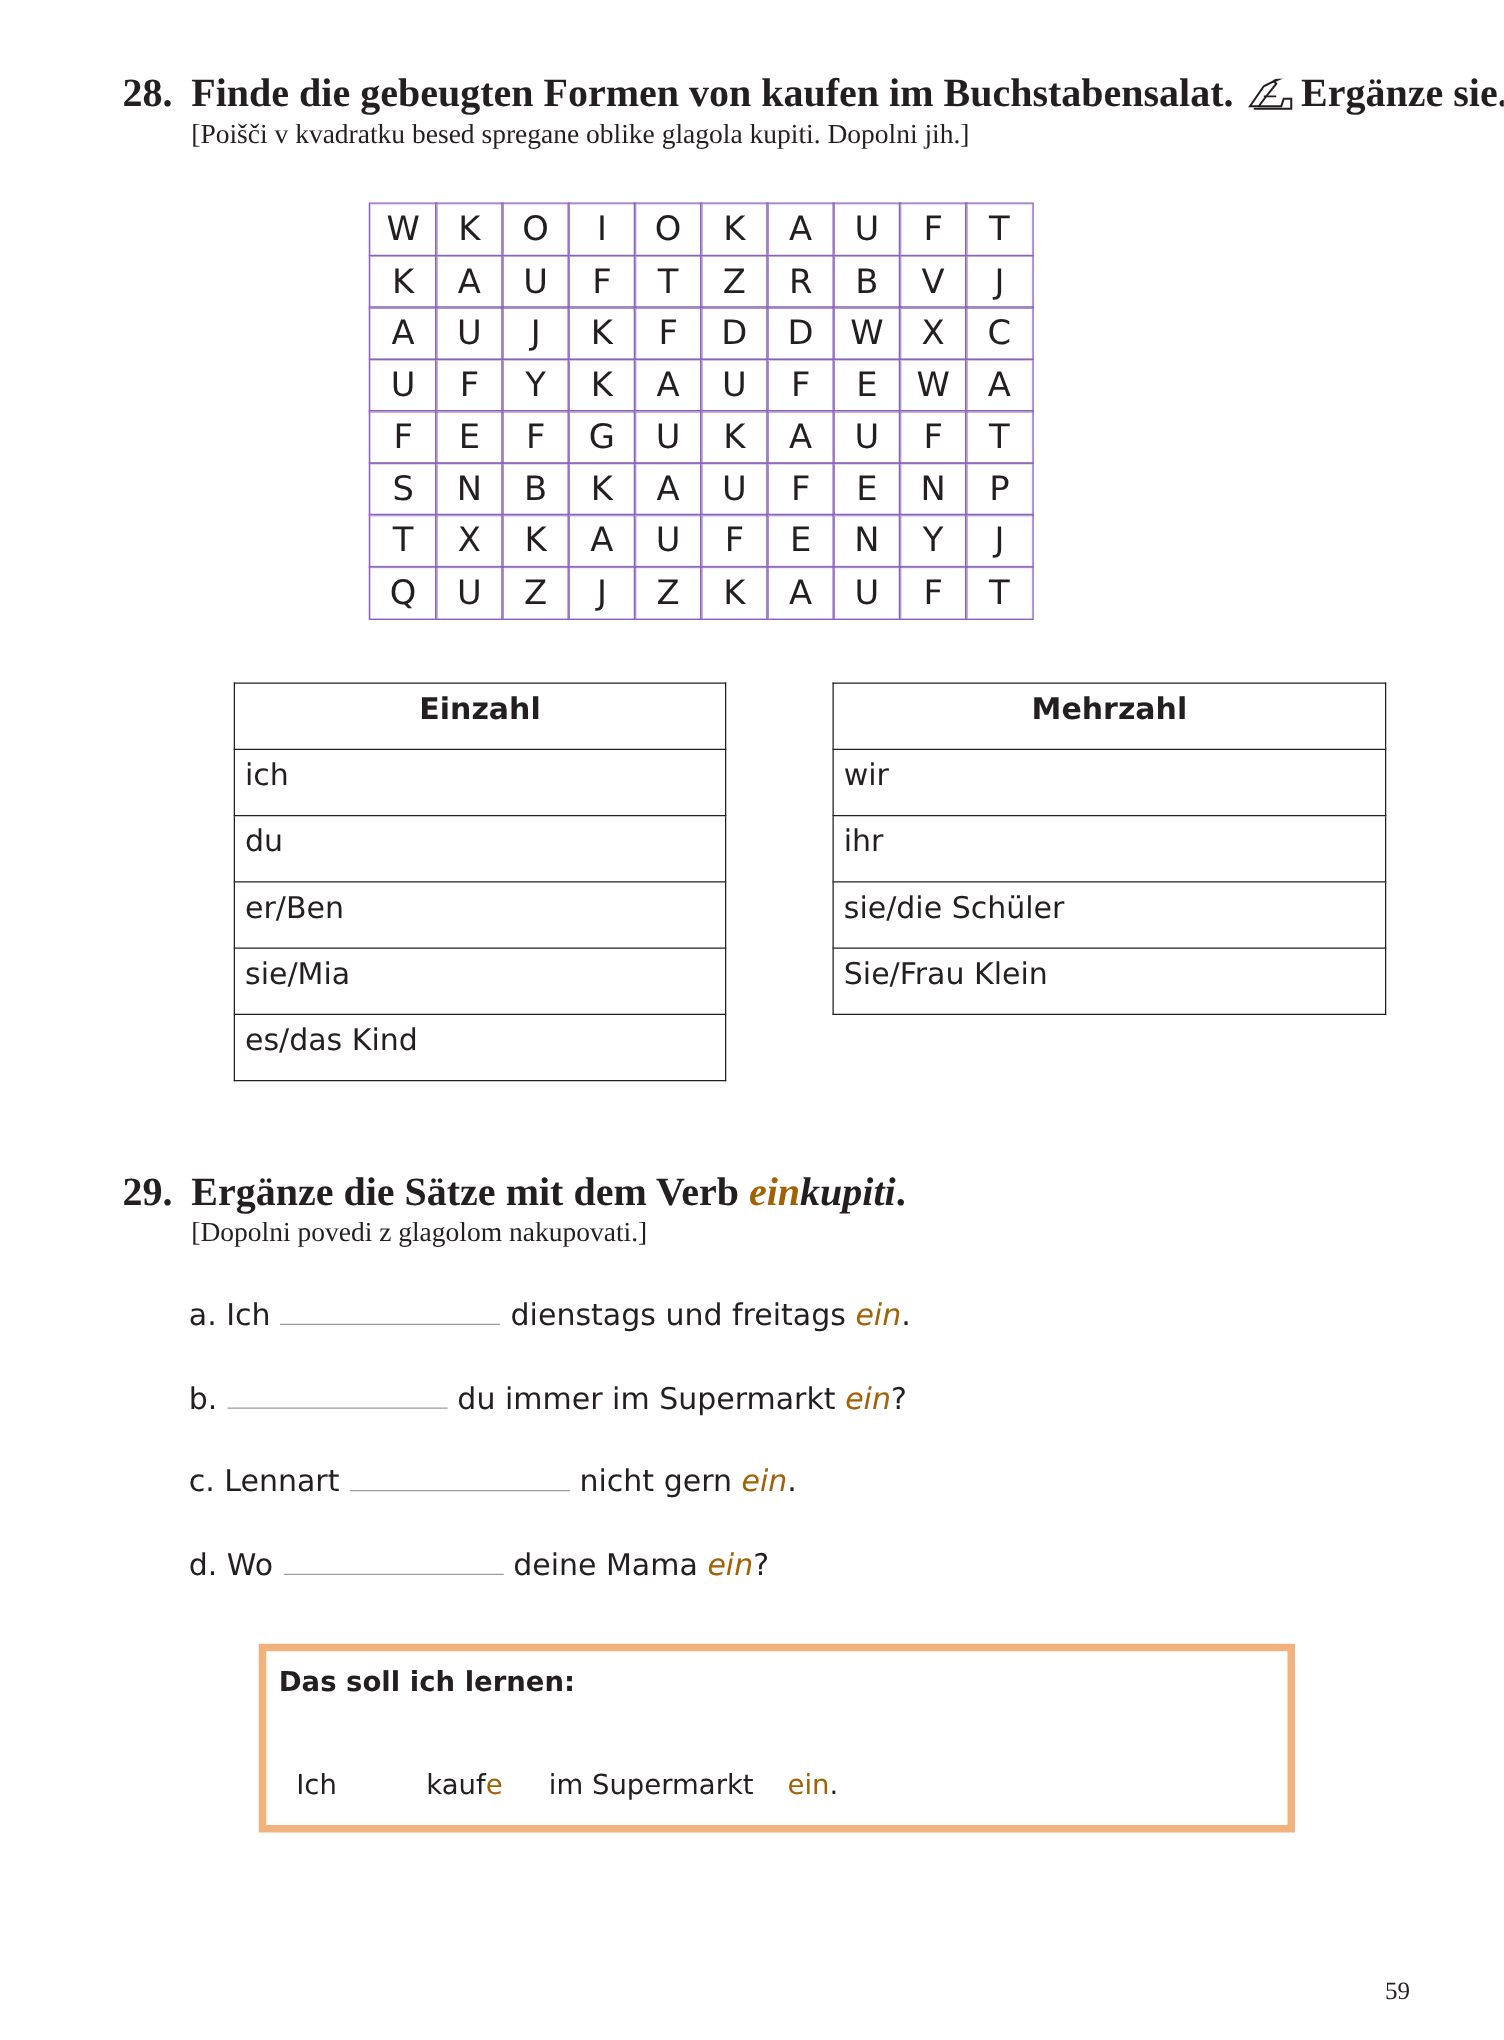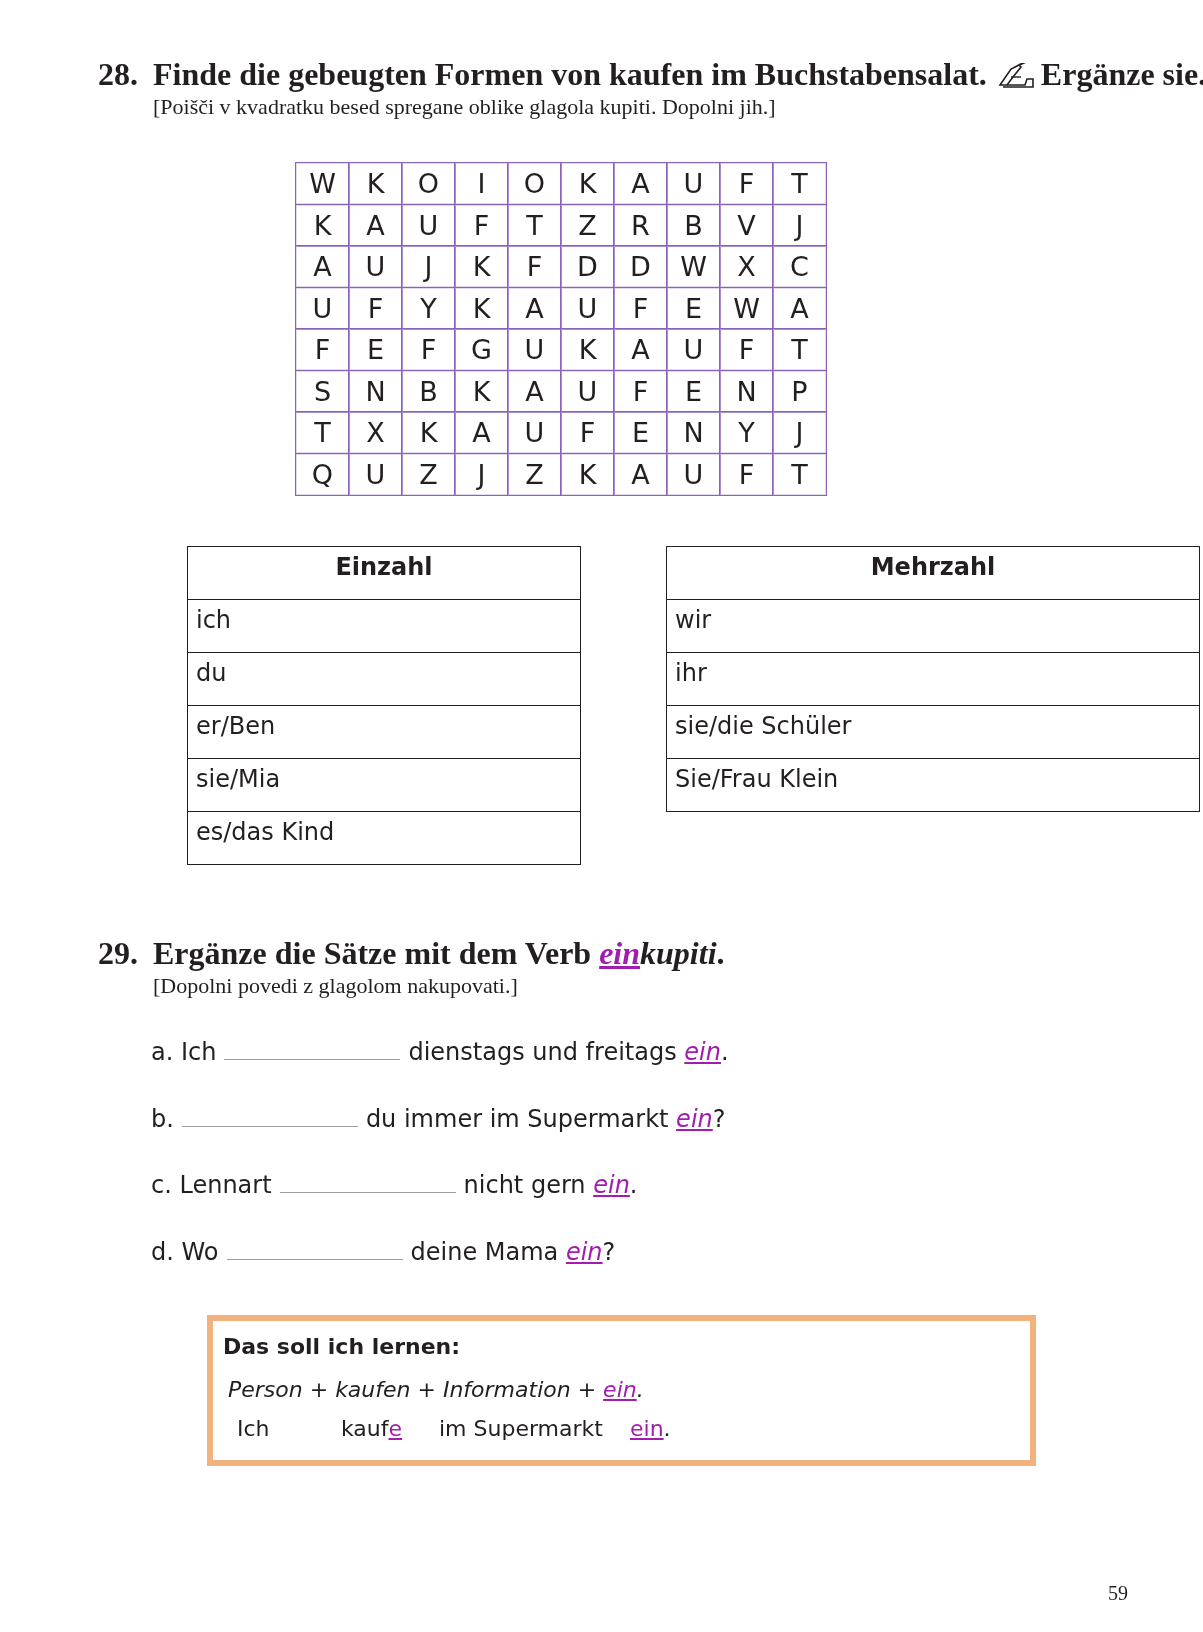--- a/index.html
+++ b/index.html
@@ -52,21 +52,21 @@
 
   
   .sentence {
     font-family: "DejaVu Sans", sans-serif; font-size: 24px; line-height: 30px;
     white-space: nowrap; color: #231f20;
   }
   .blank {
     display: inline-block; width: 176px; border-bottom: 1.5px solid #9d9d9d;
     height: 22px; margin: 0 8px; vertical-align: baseline;
   }
-  .red { color: #a21caf; text-decoration: underline; }
+  .red { color: #a16207; }
   .ital { font-style: italic; }
 
   
   .learn {
     left: 207px; top: 1315px; width: 829px; height: 151px; box-sizing: border-box;
     border: 6px solid #f2b27e; background: #fff;
     font-family: "DejaVu Sans", sans-serif; color: #231f20;
   }
   .learn-title { position: absolute; left: 10px; top: 13px; font-size: 22px; font-weight: bold; }
   .learn-formula { position: absolute; left: 15px; top: 56px; font-size: 22px; font-style: italic; white-space: nowrap; }
@@ -194,21 +194,21 @@
       </tr>
       <tr>
         <td>sie/Mia</td>
       </tr>
       <tr>
         <td>es/das Kind</td>
       </tr>
     </tbody>
 </table>
 
-<table class="abs ctable" style="left:666px; top:546px; width:534px;">
+<table class="abs ctable" style="left:666px; top:546px; width:443px;">
   <thead>
     <tr>
         <th>Mehrzahl</th>
       </tr>
   </thead>
   <tbody id="plural-body">
       <tr>
         <td>wir</td>
       </tr>
       <tr>
@@ -231,21 +231,20 @@
 
 <div id="sentences">
     <div class="abs sentence" style="left: 151px; top: 1037px;"><span>a. Ich</span><span class="blank"></span><span>dienstags und freitags</span> <span class="red ital">ein</span><span>.</span></div>
     <div class="abs sentence" style="left: 151px; top: 1104px;"><span>b.</span><span class="blank"></span><span>du immer im Supermarkt</span> <span class="red ital">ein</span><span>?</span></div>
     <div class="abs sentence" style="left: 151px; top: 1170px;"><span>c. Lennart</span><span class="blank"></span><span>nicht gern</span> <span class="red ital">ein</span><span>.</span></div>
     <div class="abs sentence" style="left: 151px; top: 1237px;"><span>d. Wo</span><span class="blank"></span><span>deine Mama</span> <span class="red ital">ein</span><span>?</span></div>
   </div>
 
 <div class="abs learn">
   <div class="learn-title">Das soll ich lernen:</div>
-  <div class="learn-formula"><span>Person + kaufen + Information + </span><span class="red">ein</span><span>.</span></div>
   <div class="learn-example">
     <span style="left:0;">Ich</span>
     <span style="left:104px;"><span style="position:static">kauf</span><span style="position:static" class="red">e</span></span>
     <span style="left:202px;">im Supermarkt</span>
     <span style="left:393px;"><span style="position:static" class="red">ein</span><span style="position:static">.</span></span>
   </div>
 </div>
 
 <div class="abs page-num">59</div>
 

